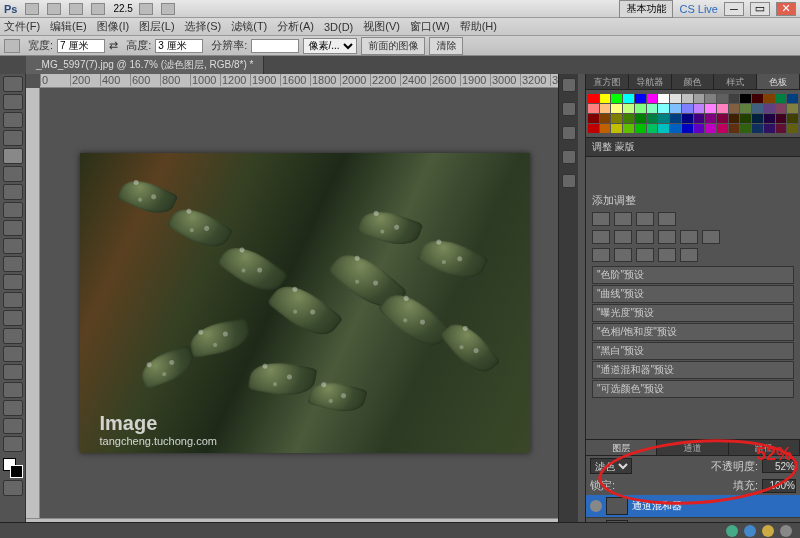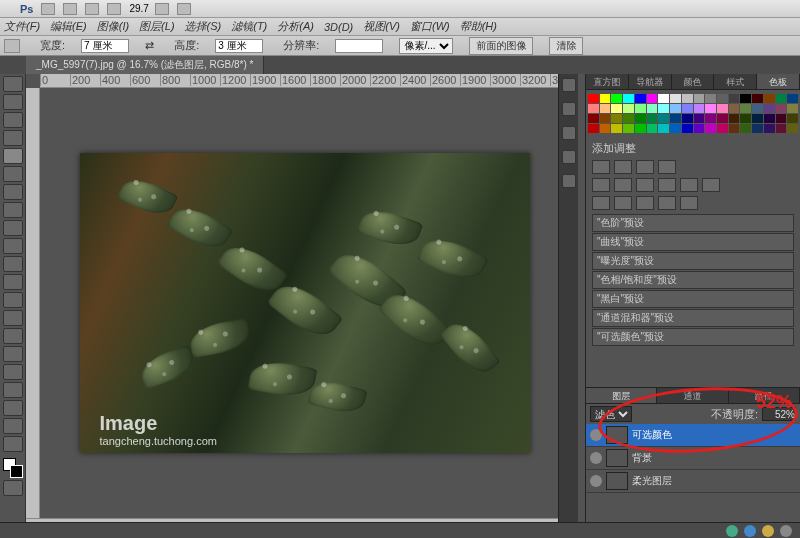--- a/index.html
+++ b/index.html
@@ -1,28 +1,28 @@
 <!DOCTYPE html>
 <html><head>
 <meta charset="utf-8">
 <style>
 * { margin: 0; padding: 0; box-sizing: border-box; font-family: "Microsoft YaHei", Tahoma, sans-serif; font-size: 11px; }
 body { background: #535353; width: 800px; height: 538px; overflow: hidden; position: relative; }
-.titlebar { background: linear-gradient(#e8e8e8,#d0d0d0); height: 18px; display: flex; align-items: center; padding: 0 20px; border-bottom: 1px solid #999; }
+.titlebar { background: linear-gradient(#e8e8e8,#d0d0d0); height: 18px; display: flex; align-items: center; padding: 0 4px; border-bottom: 1px solid #999; }
 .titlebar .ps { font-weight: bold; color: #2a4c7a; margin-right: 8px; }
 .titlebar .icons { display: flex; gap: 8px; }
 .titlebar .ic { width: 14px; height: 12px; background: #bbb; border: 1px solid #888; }
 .titlebar .zoom { margin-left: 8px; font-size: 10px; }
 .titlebar .right { margin-left: auto; display: flex; align-items: center; gap: 6px; }
 .titlebar .btn { padding: 1px 6px; background: #d8d8d8; border: 1px solid #888; font-size: 10px; }
 .titlebar .winbtn { width: 20px; height: 14px; border: 1px solid #888; background: #e0e0e0; display: inline-flex; align-items: center; justify-content: center; }
 .titlebar .close { background: #e06050; color: #fff; }
-.menubar { background: linear-gradient(#d8d8d8,#c8c8c8); height: 18px; display: flex; align-items: center; padding: 0 4px; border-bottom: 1px solid #999; font-style: italic; }
+.menubar { background: linear-gradient(#d8d8d8,#c8c8c8); height: 18px; display: flex; align-items: center; padding: 0 4px; border-bottom: 1px solid #999; }
 .menubar span { margin-right: 10px; font-size: 11px; color: #333; cursor: pointer; }
-.optbar { background: linear-gradient(#d0d0d0,#c0c0c0); height: 20px; display: flex; align-items: center; padding: 0 4px; gap: 16px; border-bottom: 1px solid #888; font-size: 10px; color: #333; }
+.optbar { background: linear-gradient(#d0d0d0,#c0c0c0); height: 20px; display: flex; align-items: center; padding: 0 4px; gap: 4px; border-bottom: 1px solid #888; font-size: 10px; color: #333; }
 .optbar .lbl { margin-left: 4px; }
 .optbar input { width: 48px; height: 14px; font-size: 10px; border: 1px solid #888; padding: 0 2px; }
 .optbar select { height: 16px; font-size: 10px; border: 1px solid #888; }
 .optbar .obtn { padding: 1px 6px; background: #d8d8d8; border: 1px solid #888; font-size: 10px; }
 .tabline { background: #4a4a4a; height: 18px; display: flex; align-items: center; padding-left: 26px; }
 .tabline .doctab { background: #606060; color: #ddd; padding: 2px 10px; font-size: 10px; border-right: 1px solid #333; }
 .main { display: flex; height: 462px; }
 .tools { width: 26px; background: #535353; border-right: 1px solid #333; display: flex; flex-direction: column; align-items: center; padding-top: 2px; gap: 2px; }
 .tools .tool { width: 20px; height: 16px; background: #666; border: 1px solid #333; border-radius: 2px; }
 .tools .tool.sel { background: #888; }
@@ -41,21 +41,21 @@
 .watermark .big { font-size: 20px; font-weight: bold; }
 .status { position: absolute; left: 0; right: 0; bottom: 0; height: 18px; background: #bfbfbf; border-top: 1px solid #888; display: flex; align-items: center; font-size: 10px; color: #333; padding: 0 4px; gap: 10px; }
 .rpanel { width: 215px; background: #535353; border-left: 1px solid #222; display: flex; flex-direction: column; }
 .rtabstrip { height: 16px; background: #3a3a3a; display: flex; border-bottom: 1px solid #222; }
 .rtabstrip .rt { flex: 1; color: #aaa; font-size: 9px; text-align: center; line-height: 16px; border-right: 1px solid #222; }
 .rtabstrip .rt.act { background: #535353; color: #ddd; }
 .swatches { background: #535353; padding: 4px 2px; }
 .swgrid { display: grid; grid-template-columns: repeat(18, 1fr); gap: 1px; }
 .swgrid div { height: 9px; }
 .adjhdr { background: #3a3a3a; color: #ccc; font-size: 10px; padding: 2px 6px; border-top: 1px solid #222; border-bottom: 1px solid #222; }
-.adjbody { background: #535353; padding: 4px 6px; color: #ccc; font-size: 10px; }
+.adjbody { background: #535353; padding: 4px 6px; color: #ccc; font-size: 10px; margin-top: 32px; }
 .adjbody .row { display: flex; gap: 4px; margin: 4px 0; }
 .adjbody .adjicon { width: 18px; height: 14px; background: #6a6a6a; border: 1px solid #333; }
 .adjbody .preset { background: #5c5c5c; border: 1px solid #333; padding: 1px 4px; margin: 1px 0; color: #ccc; font-size: 10px; }
 .layers { background: #535353; flex: 1; display: flex; flex-direction: column; border-top: 1px solid #222; position: relative; margin-top: 36px; }
 .layers .lctrl { display: flex; align-items: center; padding: 2px 4px; gap: 4px; color: #ccc; font-size: 9px; }
 .layers select { background: #3a3a3a; color: #ddd; border: 1px solid #222; font-size: 10px; height: 16px; }
 .layers input { width: 34px; height: 14px; font-size: 10px; background: #3a3a3a; color: #ddd; border: 1px solid #222; text-align: right; }
 .layerlist { flex: 1; overflow: auto; }
 .layer { display: flex; align-items: center; padding: 2px 4px; border-bottom: 1px solid #3a3a3a; gap: 4px; }
 .layer.sel { background: #2a6bbf; color: #fff; }
@@ -75,24 +75,31 @@
 <body>
 
 <div class="titlebar">
   <span class="ps">Ps</span>
   <span class="icons">
     <span class="ic"></span>
     <span class="ic"></span>
     <span class="ic"></span>
     <span class="ic"></span>
   </span>
-  <span class="zoom">29.7</span>
+  <span class="zoom">22.5</span>
   <span class="icons" style="margin-left:6px">
     <span class="ic"></span>
     <span class="ic"></span>
+  </span>
+  <span class="right">
+    <span class="btn">基本功能</span>
+    <span style="color:#2a6bbf">CS Live</span>
+    <span class="winbtn">─</span>
+    <span class="winbtn">▭</span>
+    <span class="winbtn close">✕</span>
   </span>
 </div>
 
 <div class="menubar">
   <span>文件(F)</span>
   <span>编辑(E)</span>
   <span>图像(I)</span>
   <span>图层(L)</span>
   <span>选择(S)</span>
   <span>滤镜(T)</span>
@@ -269,20 +276,21 @@
             <div style="background: rgb(192, 0, 96);"></div>
             <div style="background: rgb(96, 48, 16);"></div>
             <div style="background: rgb(48, 96, 16);"></div>
             <div style="background: rgb(16, 48, 96);"></div>
             <div style="background: rgb(48, 16, 96);"></div>
             <div style="background: rgb(96, 16, 48);"></div>
             <div style="background: rgb(96, 96, 16);"></div>
           </div>
     </div>
 
+    <div class="adjhdr">调整  蒙版</div>
     <div class="adjbody">
       <div>添加调整</div>
       <div class="row">
         <div class="adjicon"></div>
         <div class="adjicon"></div>
         <div class="adjicon"></div>
         <div class="adjicon"></div>
       </div>
       <div class="row">
         <div class="adjicon"></div>
@@ -314,25 +322,33 @@
         <div class="rt">通道</div>
         <div class="rt">路径</div>
       </div>
       <div class="ellipse"></div>
       <div class="pct52">52%</div>
       <div class="lctrl">
         <select><option>滤色</option></select>
         <span style="margin-left:auto">不透明度:</span>
         <input value="52%" style="">
       </div>
+      <div class="lctrl">
+        <span>锁定:</span>
+        <span class="adjicon" style="width:12px;height:12px"></span>
+        <span class="adjicon" style="width:12px;height:12px"></span>
+        <span class="adjicon" style="width:12px;height:12px"></span>
+        <span style="margin-left:auto">填充:</span>
+        <input value="100%" style="">
+      </div>
       <div class="layerlist" id="layerlist">
             <div class="layer sel">
               <div class="eye"></div>
               <div class="thumb"></div>
-              <div class="name">可选颜色</div>
+              <div class="name">通道混和器</div>
             </div>
             <div class="layer">
               <div class="eye"></div>
               <div class="thumb"></div>
               <div class="name">背景</div>
             </div>
             <div class="layer">
               <div class="eye"></div>
               <div class="thumb"></div>
               <div class="name">柔光图层</div>

